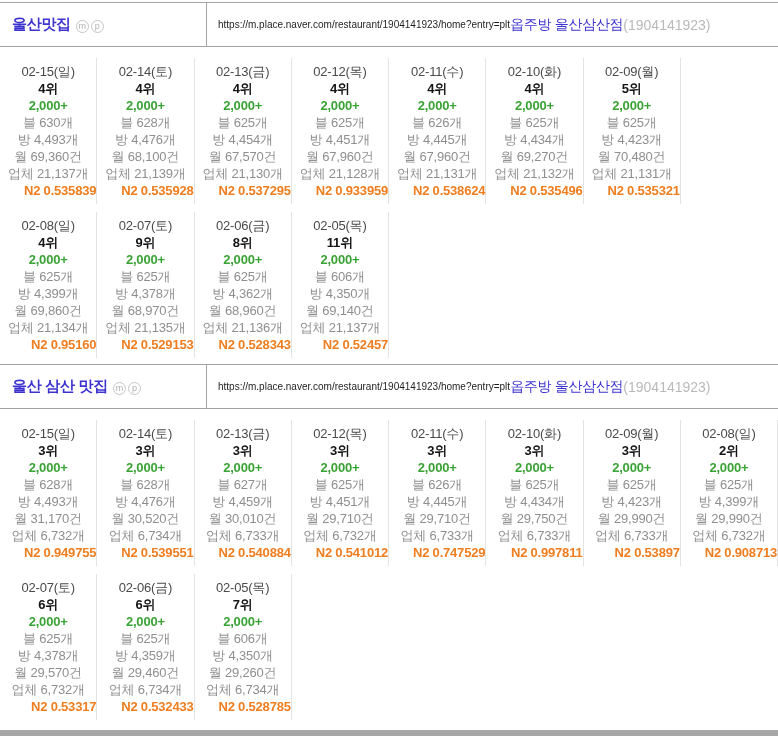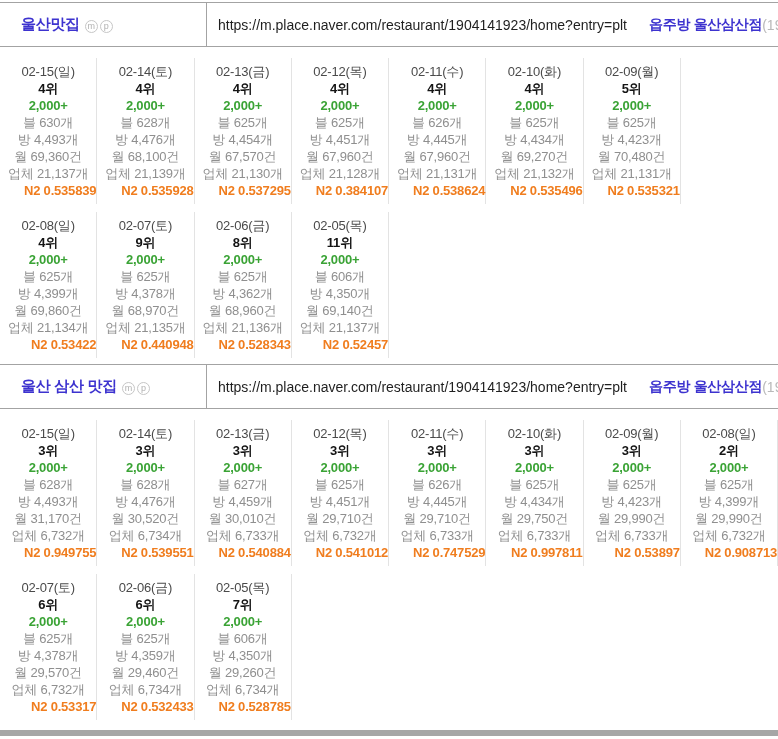--- a/index.html
+++ b/index.html
@@ -20,36 +20,36 @@
 
   
   .header-row{
     display:flex;align-items:stretch;height:45px;
     border-top:1px solid var(--line-gray);
     border-bottom:1px solid var(--line-gray);
   }
   .keyword-cell{
     flex:0 0 207px;width:207px;
     display:flex;align-items:center;
-    padding-left:21px;
+    padding-left:12px;
     border-right:1px solid var(--line-gray);
   }
   .keyword{color:var(--indigo);font-weight:700;font-size:15px;letter-spacing:-0.3px;}
   .badges{display:flex;gap:2px;margin-left:5px;margin-top:3px;}
   .badge{
     width:13px;height:13px;border:1px solid #c6c6c6;border-radius:50%;
     color:#b2b2b2;font-size:9px;line-height:11px;text-align:center;
     background:#fff;
   }
   .url-cell{
     flex:1;display:flex;align-items:center;
     padding-left:11px;white-space:nowrap;overflow:hidden;
   }
-  .url{color:#1f1f1f;font-size:14px;}
-  .place{color:var(--indigo);font-weight:700;font-size:14px;margin-left:22px;letter-spacing:-0.3px;}
+  .url{color:#1f1f1f;font-size:10px;}
+  .place{color:var(--indigo);font-weight:400;font-size:14px;letter-spacing:-0.3px;}
   .place-id{color:#b9b9b9;font-size:14px;}
 
   
   .cards{margin-top:11px;display:flex;flex-direction:column;gap:8px;}
   .card-row{display:flex;}
   .card{
     flex:0 0 97.25px;width:97.25px;
     border-right:1px solid var(--cell-border);
     text-align:center;padding:5px 0;
   }
@@ -115,21 +115,21 @@
             <div class="line n2">N2 0.537295</div>
           </div>
           <div class="card">
             <div class="line date">02-12(목)</div>
             <div class="line rank">4위</div>
             <div class="line visitors">2,000+</div>
             <div class="line blog">블 625개</div>
             <div class="line rooms">방 4,451개</div>
             <div class="line monthly">월 67,960건</div>
             <div class="line companies">업체 21,128개</div>
-            <div class="line n2">N2 0.384107</div>
+            <div class="line n2">N2 0.933959</div>
           </div>
           <div class="card">
             <div class="line date">02-11(수)</div>
             <div class="line rank">4위</div>
             <div class="line visitors">2,000+</div>
             <div class="line blog">블 626개</div>
             <div class="line rooms">방 4,445개</div>
             <div class="line monthly">월 67,960건</div>
             <div class="line companies">업체 21,131개</div>
             <div class="line n2">N2 0.538624</div>
@@ -157,31 +157,31 @@
         </div>
         <div class="card-row">
           <div class="card">
             <div class="line date">02-08(일)</div>
             <div class="line rank">4위</div>
             <div class="line visitors">2,000+</div>
             <div class="line blog">블 625개</div>
             <div class="line rooms">방 4,399개</div>
             <div class="line monthly">월 69,860건</div>
             <div class="line companies">업체 21,134개</div>
-            <div class="line n2">N2 0.53422</div>
+            <div class="line n2">N2 0.95160</div>
           </div>
           <div class="card">
             <div class="line date">02-07(토)</div>
             <div class="line rank">9위</div>
             <div class="line visitors">2,000+</div>
             <div class="line blog">블 625개</div>
             <div class="line rooms">방 4,378개</div>
             <div class="line monthly">월 68,970건</div>
             <div class="line companies">업체 21,135개</div>
-            <div class="line n2">N2 0.440948</div>
+            <div class="line n2">N2 0.529153</div>
           </div>
           <div class="card">
             <div class="line date">02-06(금)</div>
             <div class="line rank">8위</div>
             <div class="line visitors">2,000+</div>
             <div class="line blog">블 625개</div>
             <div class="line rooms">방 4,362개</div>
             <div class="line monthly">월 68,960건</div>
             <div class="line companies">업체 21,136개</div>
             <div class="line n2">N2 0.528343</div>

